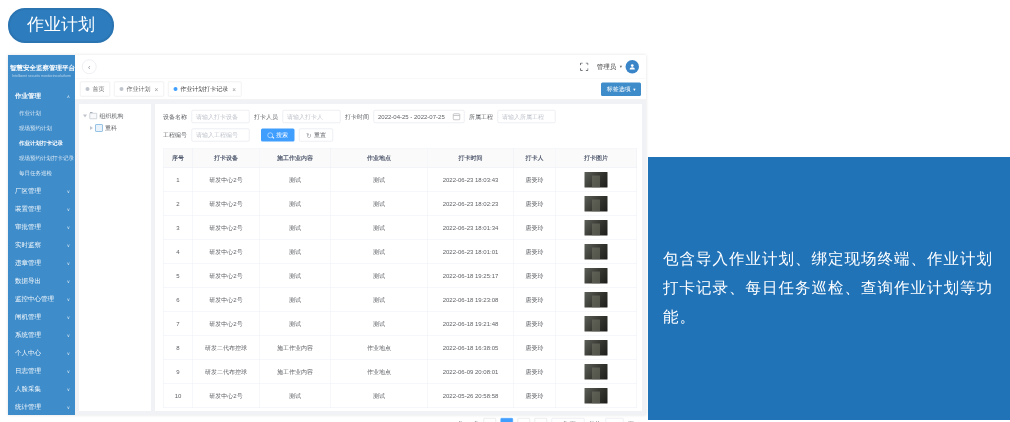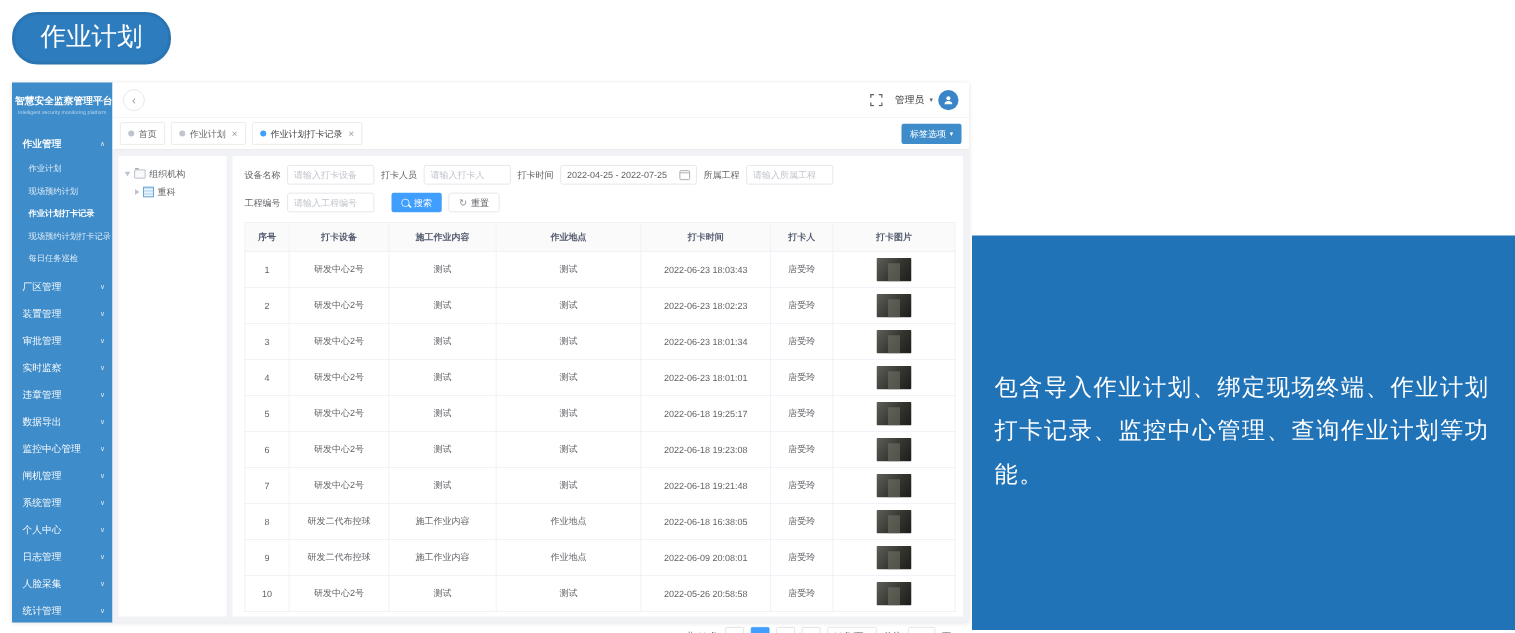--- a/index.html
+++ b/index.html
@@ -434,14 +434,14 @@
           <input class="goto-input" value="1" style="">
           <span>页</span>
         </div>
 
       </div>
     </div>
   </div>
 </div>
 
 <div class="overlay-box">
-  <div class="overlay-text">包含导入作业计划、绑定现场终端、作业计划打卡记录、监控中心管理、查询作业计划等功能。</div>
+  <div class="overlay-text">包含导入作业计划、绑定现场终端、作业计划打卡记录、每日任务巡检、查询作业计划等功能。</div>
 </div>
 
 </body></html>

